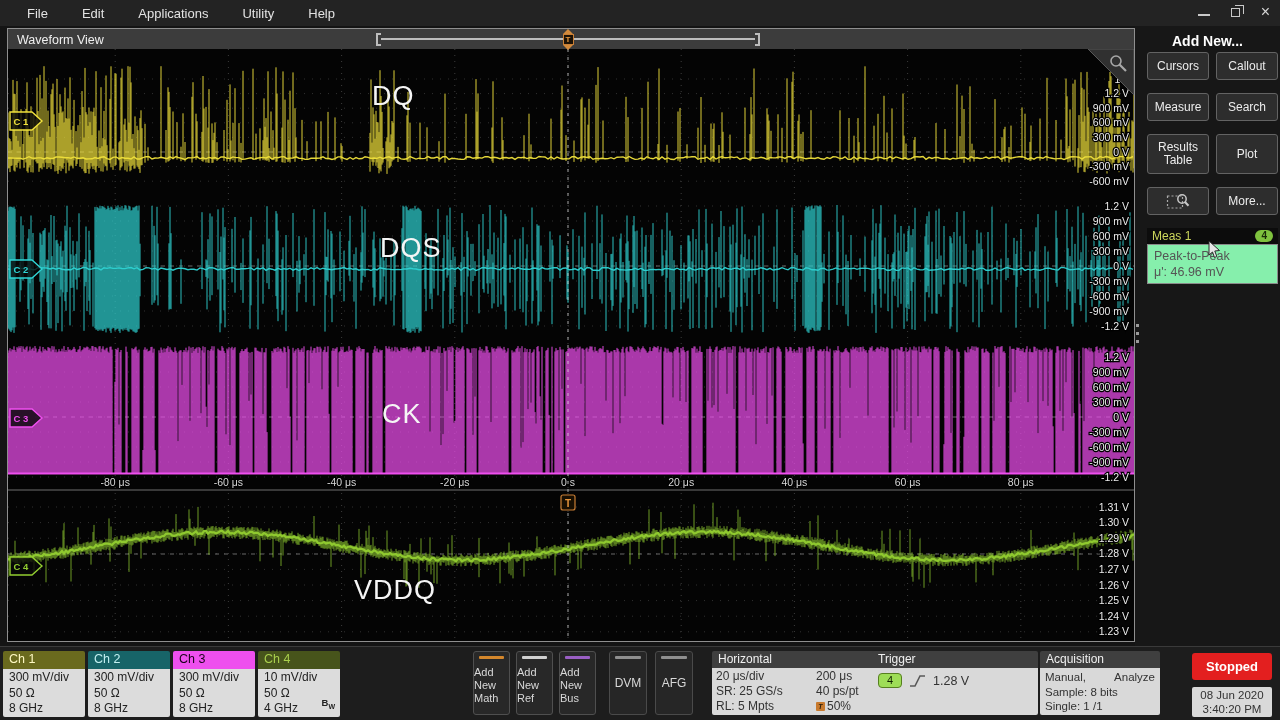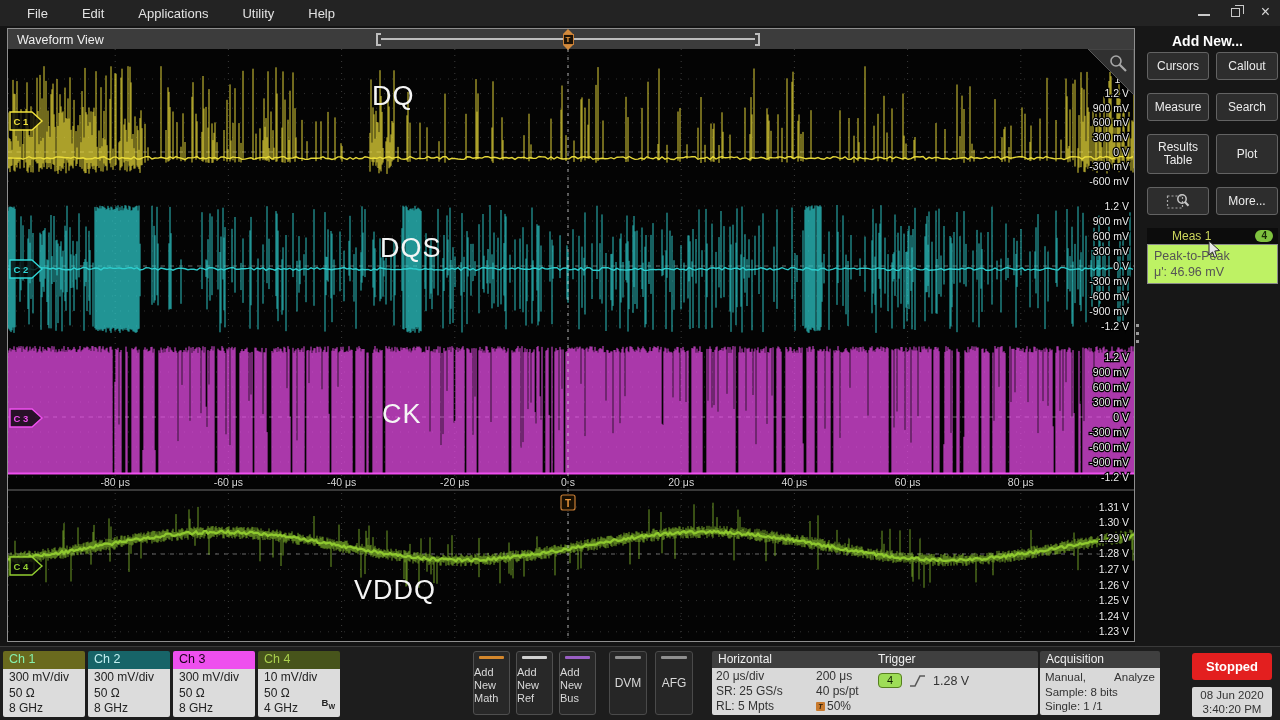--- a/index.html
+++ b/index.html
@@ -35,23 +35,23 @@
   .tri.down { border-top:5px solid #d28a3c; }
   .ovT .tbadge { width:11px; height:11px; background:#1c1206; border:1px solid #c97f35; color:#e8963c; font-size:8px; line-height:10px; text-align:center; font-weight:bold; }
 
   
   .right-panel { position:absolute; left:1135px; top:26px; width:145px; height:620px; background:#171717; }
   .addnew-title { text-align:center; color:#fff; font-weight:bold; font-size:14px; margin-top:7px; }
   .rp-grid { position:absolute; left:12px; top:26px; width:131px; display:grid; grid-template-columns:62px 62px; grid-template-rows:28px 28px 40px 28px; gap:13px 7px; }
   .rp-btn { background:#2d2d2d; border:1px solid #636363; border-radius:3px; color:#ececec; font-size:12px; display:flex; align-items:center; justify-content:center; text-align:center; white-space:pre-line; line-height:13px; cursor:default; }
   .meas-card { position:absolute; left:12px; top:202px; width:131px; }
   .meas-header { height:16px; background:#0c0c0c; display:flex; align-items:center; padding:0 5px; }
-  .meas-title { color:#ccd75c; font-size:12px; flex:1;margin-left:20px; }
+  .meas-title { color:#ccd75c; font-size:12px; flex:1; }
   .meas-count { background:#7fc23e; color:#1a2a08; font-size:10px; font-weight:bold; border-radius:7px; padding:0 6px; height:12px; line-height:12px; }
-  .meas-body { background:#bef264; color:#555; font-size:12.5px; line-height:16px; padding:3px 6px; border:1px solid #8a8a8a; }
+  .meas-body { background:#86efac; color:#555; font-size:12.5px; line-height:16px; padding:3px 6px; border:1px solid #8a8a8a; }
   .cursor-arrow { position:absolute; left:61px; top:12px; z-index:6; }
   .splitter { position:absolute; left:1136px; top:324px; display:flex; flex-direction:column; gap:5px; }
   .splitter i { width:3px; height:3px; background:#9a9a9a; }
 
   
   .bottom-bar { position:absolute; left:0; top:646px; width:1280px; height:74px; background:#1d1d1d; border-top:1px solid #3a3a3a; }
   .chbadge { position:absolute; top:4px; width:82px; height:66px; border-radius:2px; overflow:hidden; }
   .chbadge .hd { height:18px; font-size:12.5px; padding:1px 0 0 6px; }
   .chbadge .bd { height:48px; background:#dcdcdc; color:#222; font-size:12px; line-height:15.5px; padding:1px 0 0 6px; position:relative; }
   .bw { position:absolute; right:5px; bottom:3px; font-size:9.5px; font-weight:bold; color:#222; }
@@ -286,21 +286,21 @@
 
   <div class="splitter">
       <i></i>
       <i></i>
       <i></i>
     </div>
 
   <div class="bottom-bar">
     <div id="ch-badges">
         <div class="chbadge" style="left: 3px;">
-          <div class="hd" style="background: rgb(106, 106, 30); color: #86efac;">Ch 1</div>
+          <div class="hd" style="background: rgb(106, 106, 30); color: #fef9c3;">Ch 1</div>
           <div class="bd">
             <div>300 mV/div</div>
             <div>50 Ω</div>
             <div>8 GHz</div>
           </div>
         </div>
         <div class="chbadge" style="left: 88px;">
           <div class="hd" style="background: rgb(23, 100, 104); color: rgb(194, 239, 240);">Ch 2</div>
           <div class="bd">
             <div>300 mV/div</div>

